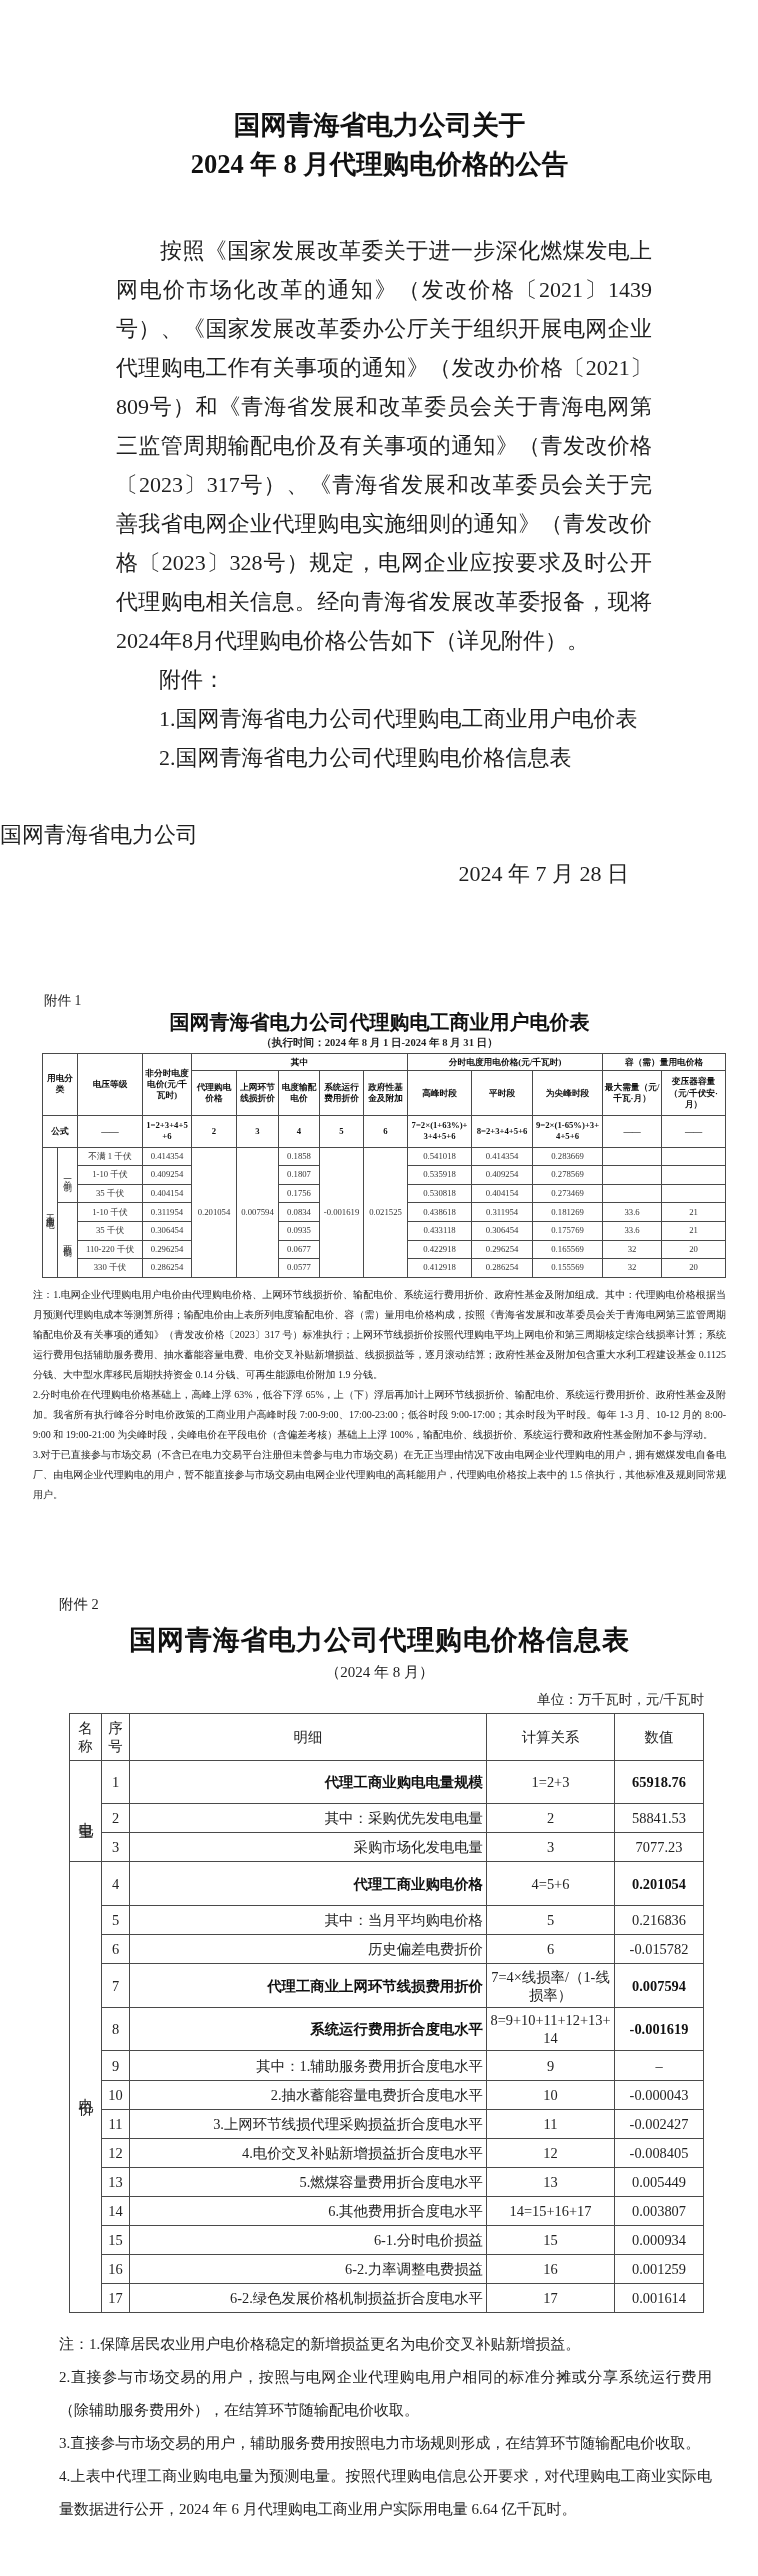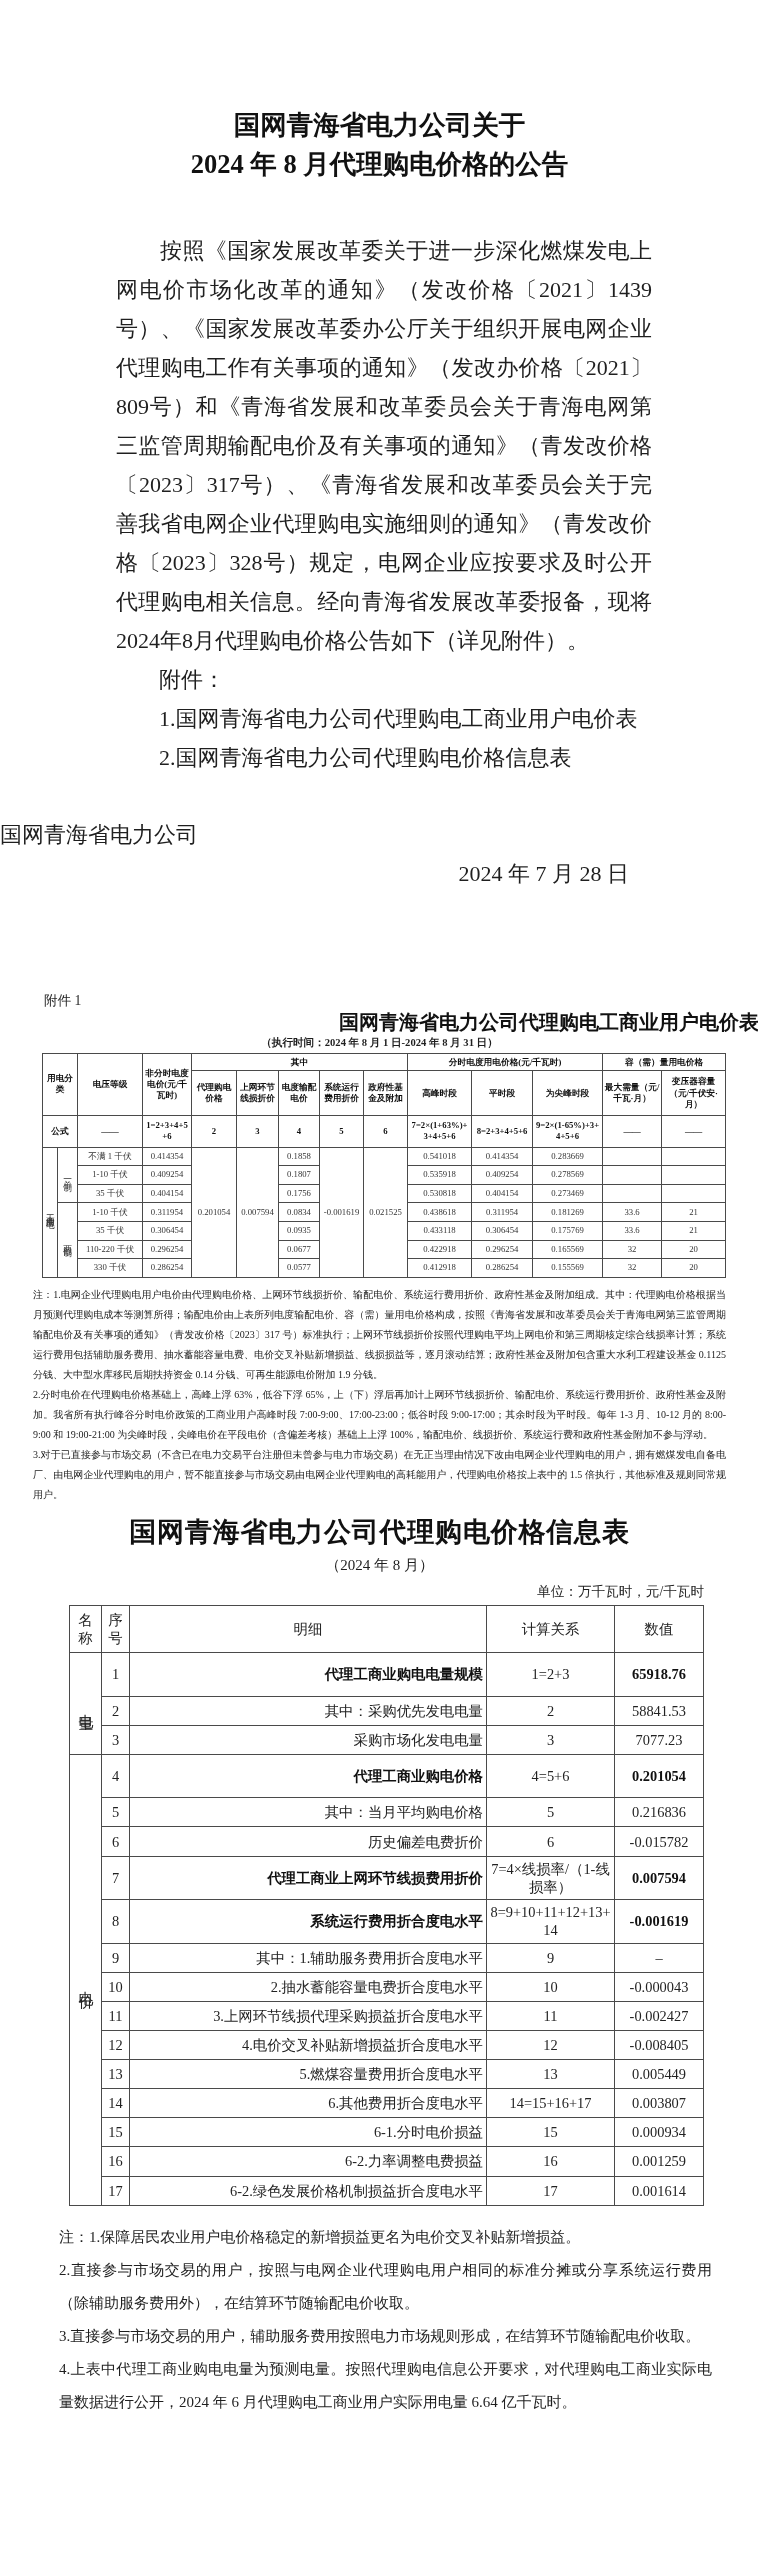--- a/index.html
+++ b/index.html
@@ -9,21 +9,21 @@
   }
   
   .doc-title{margin:106px 61px 0 61px;text-align:center;font-weight:700;font-size:26.5px;line-height:39px;color:#111;}
   .doc-body{margin:47px 107px 0 116px;font-size:22px;line-height:39px;text-align:justify;}
   .doc-body p{margin:0;text-indent:2em;}
   .att-line{margin:0 107px 0 116px;font-size:22px;line-height:39px;text-indent:1.95em;}
   .sig{margin-top:38px;text-align:left;padding-right:125px;font-size:22px;line-height:39px;}
   .sig-date{text-align:right;padding-right:130px;font-size:22px;line-height:39px;}
   
   .a1-label{margin:100px 0 0 44px;font-size:13.6px;line-height:15px;}
-  .t1-title{margin-top:3px;text-align:right;font-weight:700;font-size:20px;line-height:23px;color:#111;}
+  .t1-title{margin-top:3px;text-align:center;font-weight:700;font-size:20px;line-height:23px;color:#111;}
   .t1-sub{margin-top:1.5px;text-align:center;font-size:10.6px;font-weight:700;line-height:13.6px;}
   table{border-collapse:collapse;table-layout:fixed;}
   .t1{margin:3.8px 0 0 42px;width:682px;font-size:8.7px;}
   .t1 th,.t1 td{border:0.8px solid #4a4a4a;text-align:center;vertical-align:middle;padding:0.8px 1.5px;word-break:break-all;line-height:1.3;}
   .t1 th{font-weight:700;color:#111;}
   .t1 tr.h1 th{height:15px;}
   .t1 tr.h2 th{height:42px;}
   .t1 tr.frm td{height:29px;font-weight:700;color:#111;}
   .t1 tr.dr td{height:16px;color:#333;}
   .vert{writing-mode:vertical-rl;text-orientation:upright;letter-spacing:1.5px;display:inline-block;}
@@ -201,20 +201,21 @@
     </tr>
   </tbody>
     </table>
 
   <div class="n1">
     <div>注：1.电网企业代理购电用户电价由代理购电价格、上网环节线损折价、输配电价、系统运行费用折价、政府性基金及附加组成。其中：代理购电价格根据当月预测代理购电成本等测算所得；输配电价由上表所列电度输配电价、容（需）量用电价格构成，按照《青海省发展和改革委员会关于青海电网第三监管周期输配电价及有关事项的通知》（青发改价格〔2023〕317 号）标准执行；上网环节线损折价按照代理购电平均上网电价和第三周期核定综合线损率计算；系统运行费用包括辅助服务费用、抽水蓄能容量电费、电价交叉补贴新增损益、线损损益等，逐月滚动结算；政府性基金及附加包含重大水利工程建设基金 0.1125 分钱、大中型水库移民后期扶持资金 0.14 分钱、可再生能源电价附加 1.9 分钱。</div>
     <div>2.分时电价在代理购电价格基础上，高峰上浮 63%，低谷下浮 65%，上（下）浮后再加计上网环节线损折价、输配电价、系统运行费用折价、政府性基金及附加。我省所有执行峰谷分时电价政策的工商业用户高峰时段 7:00-9:00、17:00-23:00；低谷时段 9:00-17:00；其余时段为平时段。每年 1-3 月、10-12 月的 8:00-9:00 和 19:00-21:00 为尖峰时段，尖峰电价在平段电价（含偏差考核）基础上上浮 100%，输配电价、线损折价、系统运行费和政府性基金附加不参与浮动。</div>
     <div>3.对于已直接参与市场交易（不含已在电力交易平台注册但未曾参与电力市场交易）在无正当理由情况下改由电网企业代理购电的用户，拥有燃煤发电自备电厂、由电网企业代理购电的用户，暂不能直接参与市场交易由电网企业代理购电的高耗能用户，代理购电价格按上表中的 1.5 倍执行，其他标准及规则同常规用户。</div>
   </div>
 
+  <div class="a2-label">附件 2</div>
   <div class="t2-title">国网青海省电力公司代理购电价格信息表</div>
   <div class="t2-sub">（2024 年 8 月）</div>
   <div class="t2-unit">单位：万千瓦时，元/千瓦时</div>
 
   <table class="t2">
     <colgroup>
       <col style="width:32px">
         <col style="width:28px">
         <col style="width:357px">
         <col style="width:128px">

